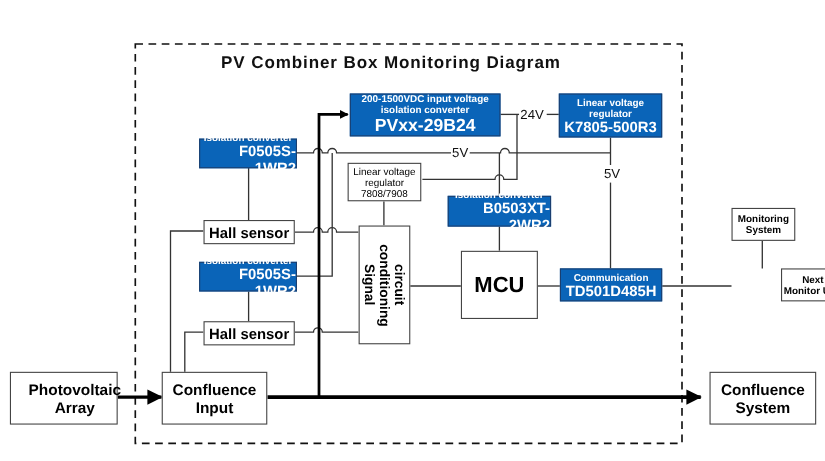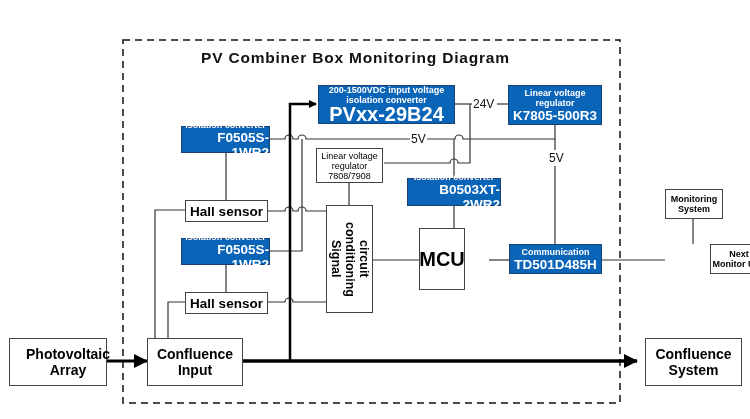--- a/index.html
+++ b/index.html
@@ -6,21 +6,21 @@
     body { width: 750px; height: 419px; position: relative; overflow: hidden; font-family: "Liberation Sans", sans-serif; }
     svg { position: absolute; left: 0; top: 0; }
     .box { position: absolute; box-sizing: border-box; display: flex; flex-direction: column; align-items: center; justify-content: center; text-align: right; }
     .white { background: #fff; border: 1.5px solid #444; color: #000; }
     .blue { background: #0a64b8; border: 1px solid #1a3f70; color: #fff; font-weight: bold; }
     .title { position: absolute; left: 201px; top: 49px; font-size: 15.5px; font-weight: bold; letter-spacing: 0.8px; color: #111; }
     .lbl { position: absolute; font-size: 12px; color: #111; background: #fff; padding: 0 1px; line-height: 12px; }
     .s9 { font-size: 9px; line-height: 10px; }
     .s13 { font-size: 13.5px; line-height: 15px; }
     .s14 { font-size: 14px; line-height: 16px; }
-    .s16 { font-size: 20px; line-height: 19px; }
+    .s16 { font-size: 16px; line-height: 19px; }
     .s20 { font-size: 20px; line-height: 22px; }
     .b { font-weight: bold; }
     .vert { writing-mode: vertical-rl; font-size: 12.5px; font-weight: bold; line-height: 14px; }
   </style>
 </head>
 <body>
 
 <svg width="750" height="419">
   <defs>
     <marker id="arr" markerWidth="8" markerHeight="8" refX="7" refY="4" orient="auto" markerUnits="userSpaceOnUse">
@@ -136,21 +136,21 @@
   <span class="s9">Isolation converter</span>
   <span class="s13">B0503XT-2WR2</span>
 </div>
 
 <div class="box white" style="left:326px;top:205px;width:47px;height:108px;flex-direction:row;">
   <span class="vert">Signal</span>
   <span class="vert">conditioning</span>
   <span class="vert">circuit</span>
 </div>
 
-<div class="box white s20 b" style="left:419px;top:228px;width:46px;height:62px;">
+<div class="box white s20 b" style="left:419px;top:228px;width:70px;height:62px;">
   <span>MCU</span>
 </div>
 
 <div class="box blue" style="left:509px;top:244px;width:93px;height:30px;">
   <span class="s9">Communication</span>
   <span class="s13">TD501D485H</span>
 </div>
 
 <div class="box white s9 b" style="left:665px;top:189px;width:58px;height:30px;">
   <span>Monitoring</span>

